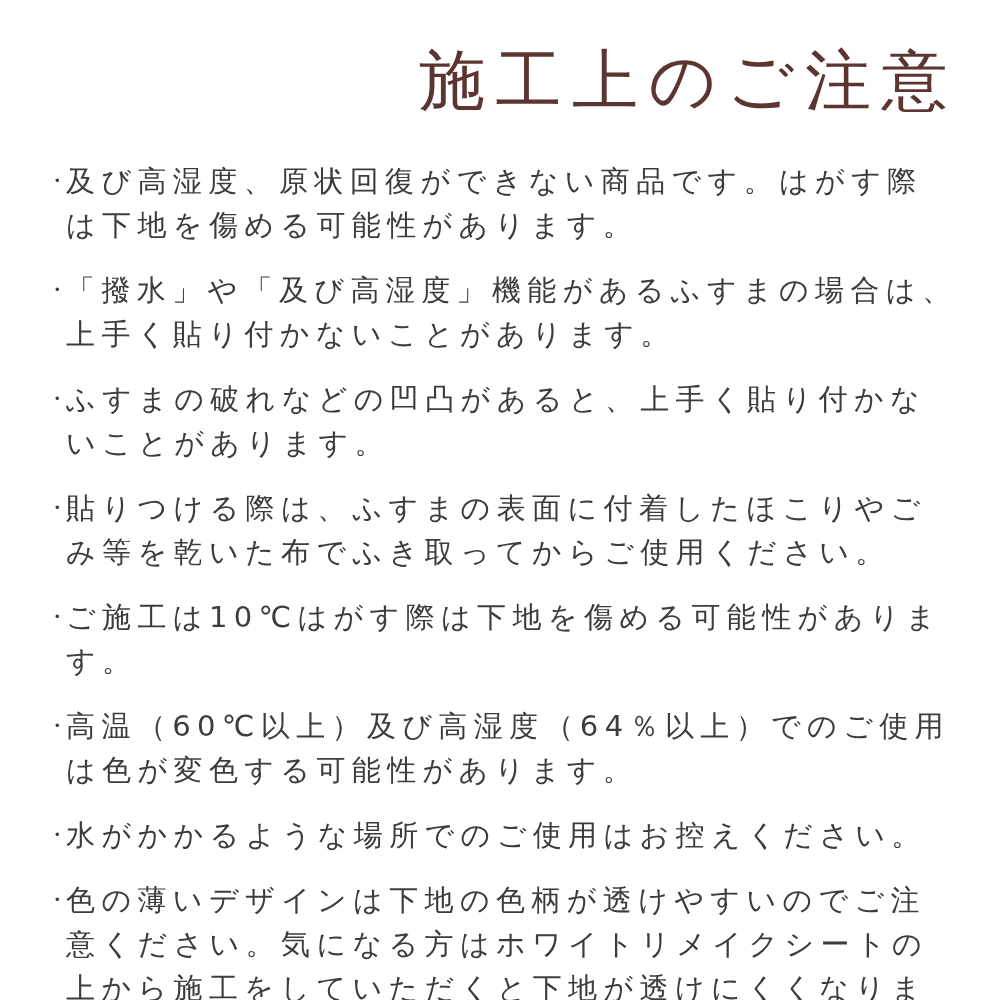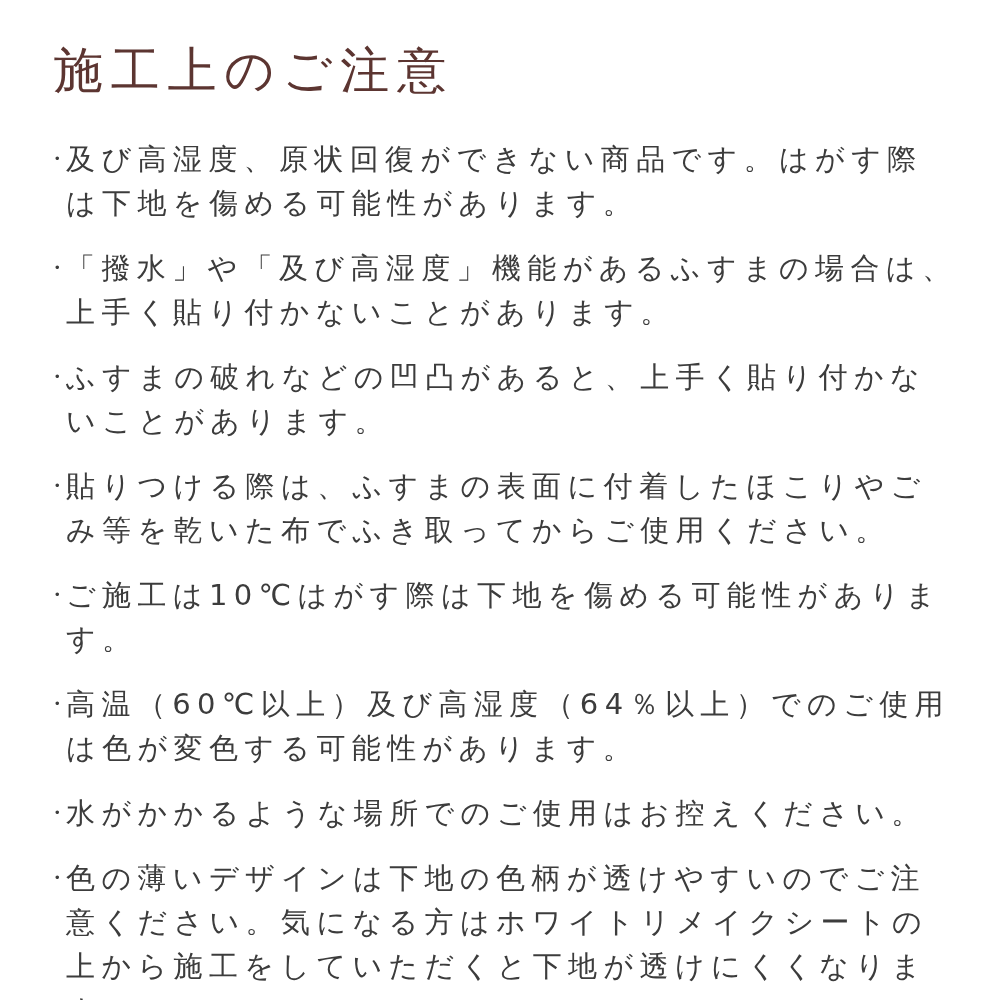--- a/index.html
+++ b/index.html
@@ -12,23 +12,23 @@
     width: 1000px;
     height: 1000px;
     background: #ffffff;
     box-sizing: border-box;
     padding: 40px 42px 0 46px;
     font-family: "DejaVu Sans", "Liberation Sans", sans-serif;
     overflow: hidden;
   }
   .title {
     margin: 0 0 36px 0;
-    text-align: left;
+    text-align: right;
     color: #5c3531;
-    font-size: 49px;
+    font-size: 66px;
     font-weight: normal;
     letter-spacing: 0.16em;
     line-height: 1.25;
     text-indent: 0.16em; 
   }
   .notice-list {
     list-style: none;
     margin: 0;
     padding: 0;
   }

